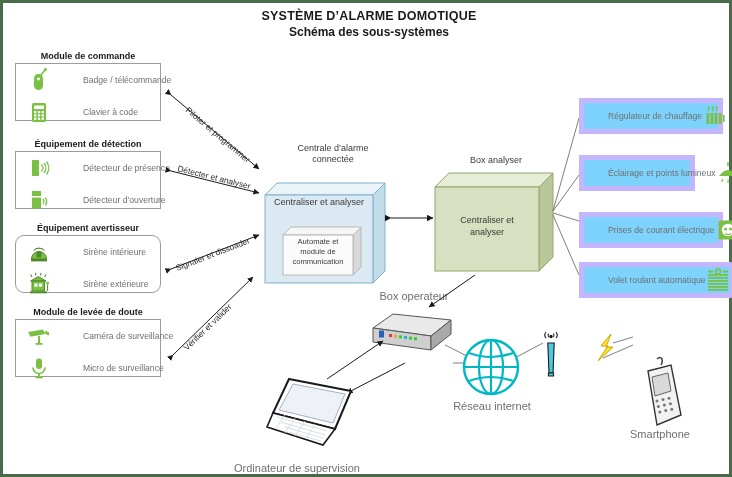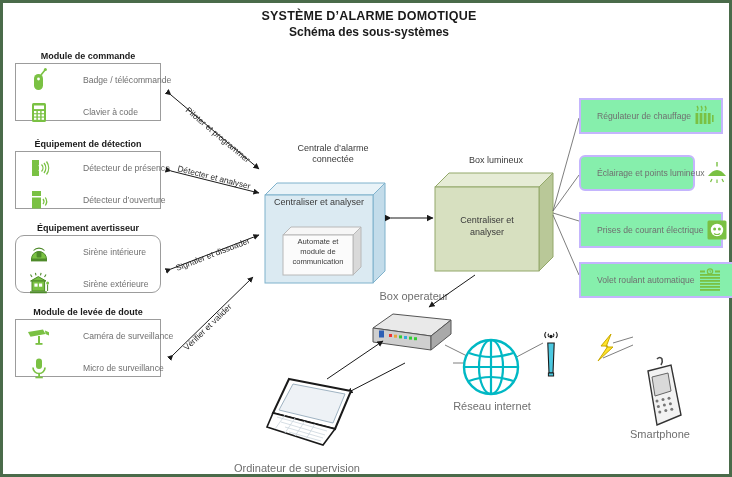--- a/index.html
+++ b/index.html
@@ -32,23 +32,23 @@
     border:1px solid #9c9c9c;background:#ffffff;
     box-sizing:border-box;
   }
   .row{
     display:flex;align-items:center;height:32px;padding-left:8px;
   }
   .row .ic{width:30px;height:28px;flex:0 0 30px;display:flex;align-items:center;justify-content:center;}
   .row .lb{font-size:8.6px;color:#6f6f6f;margin-left:14px;white-space:nowrap;padding-left:15px;}
 
   .rpanel{
-    border:2px solid #c4b5fd;background:#86efac;box-sizing:border-box;
+    border:5px solid #c4b5fd;background:#7dd3fc;box-sizing:border-box;
     display:flex;align-items:center;justify-content:space-between;
-    padding:0 8px 0 16px;
+    padding:0 8px 0 24px;
   }
   .rpanel .lb{font-size:8.6px;color:#6f6f6f;white-space:nowrap;}
   .rpanel .ic{width:30px;height:28px;display:flex;align-items:center;justify-content:center;}
 
   
   .box3d{position:absolute;}
 
   .cap-above{position:absolute;font-size:9px;color:#3a3a3a;text-align:center;line-height:1.25;}
 
   .inner-lbl{
@@ -243,21 +243,21 @@
       <span>Automate et</span><br>
       <span>module de</span><br>
       <span>communication</span>
     </div>
   </div>
 
   <svg class="abs" style="left:384px;top:208px;" width="50" height="14">
     <line x1="4" y1="7" x2="46" y2="7" stroke="#1a1a1a" stroke-width="1.1" marker-start="url(#ahead)" marker-end="url(#ahead)"></line>
   </svg>
 
-  <div class="abs cap-above" style="left:438px;top:152px;width:110px;">Box lumineux</div>
+  <div class="abs cap-above" style="left:438px;top:152px;width:110px;">Box analyser</div>
   <div class="box3d" style="left:432px;top:170px;width:118px;height:98px;">
     <svg width="118" height="98" viewBox="0 0 118 98">
       <path d="M0 14 L14 0 L118 0 L104 14 Z" fill="#e6ecd6" stroke="#93a86a" stroke-width="1"></path>
       <path d="M104 14 L118 0 L118 84 L104 98 Z" fill="#b9c898" stroke="#93a86a" stroke-width="1"></path>
       <rect x="0" y="14" width="104" height="84" fill="#d7e0c0" stroke="#93a86a" stroke-width="1"></rect>
     </svg>
     <div class="inner-lbl" style="left:0;top:42px;width:104px;">
       <span>Centraliser et</span><br>
       <span>analyser</span>
     </div>
@@ -285,21 +285,21 @@
           <rect x="4.5" y="9" width="2.8" height="11"></rect>
           <rect x="8.6" y="9" width="2.8" height="11"></rect>
           <rect x="12.7" y="9" width="2.8" height="11"></rect>
           <rect x="16.8" y="9" width="2.8" height="11"></rect>
           <rect x="21" y="11" width="1.6" height="7"></rect>
         </g>
       </svg>
     </span>
   </div>
 
-  <div class="abs rpanel" style="left:576px;top:152px;width:116px;height:36px;border-radius:6px;">
+  <div class="abs rpanel" style="left:576px;top:152px;width:116px;height:36px;">
     <span class="lb">Éclairage et points lumineux</span>
     <span class="ic">
       <svg width="26" height="24" viewBox="0 0 26 24">
         <rect x="12.3" y="1" width="1.4" height="4.5" fill="#7ac143"></rect>
         <path d="M4 15 q9 -12 18 0 Z" fill="#7ac143"></path>
         <g stroke="#7ac143" stroke-width="1.2" fill="none">
           <path d="M8 18 L6.5 21"></path>
             <path d="M13 18.5 L13 22"></path>
             <path d="M18 18 L19.5 21"></path>
         </g>

